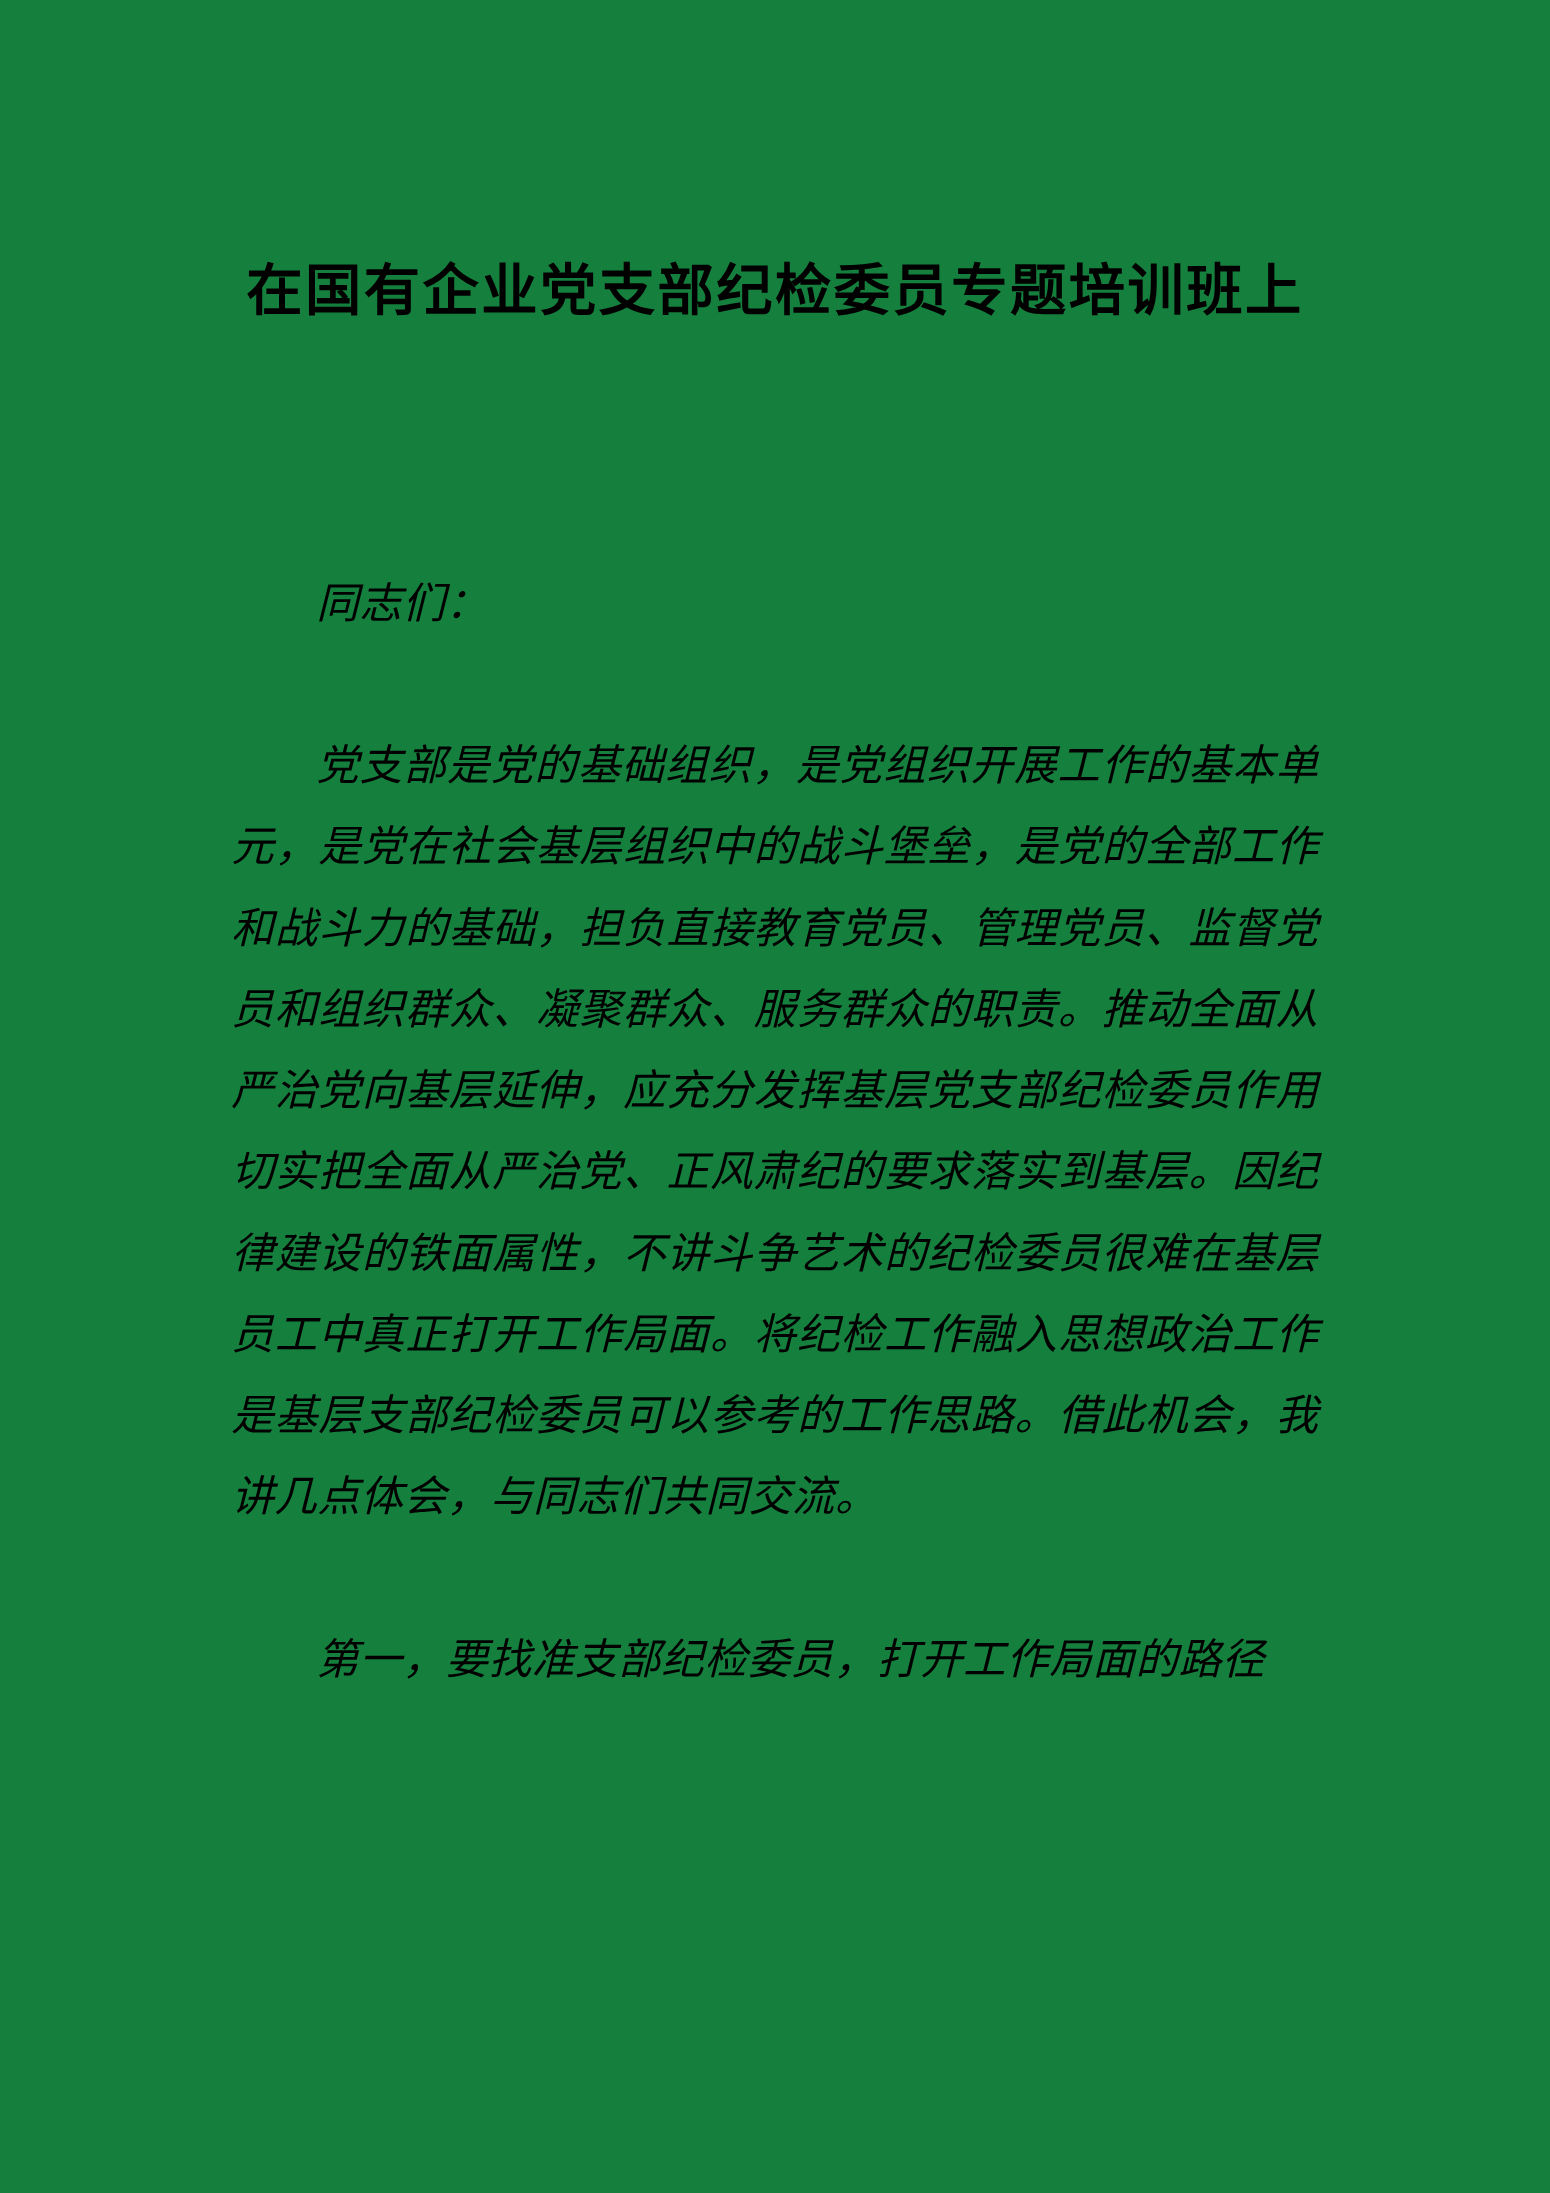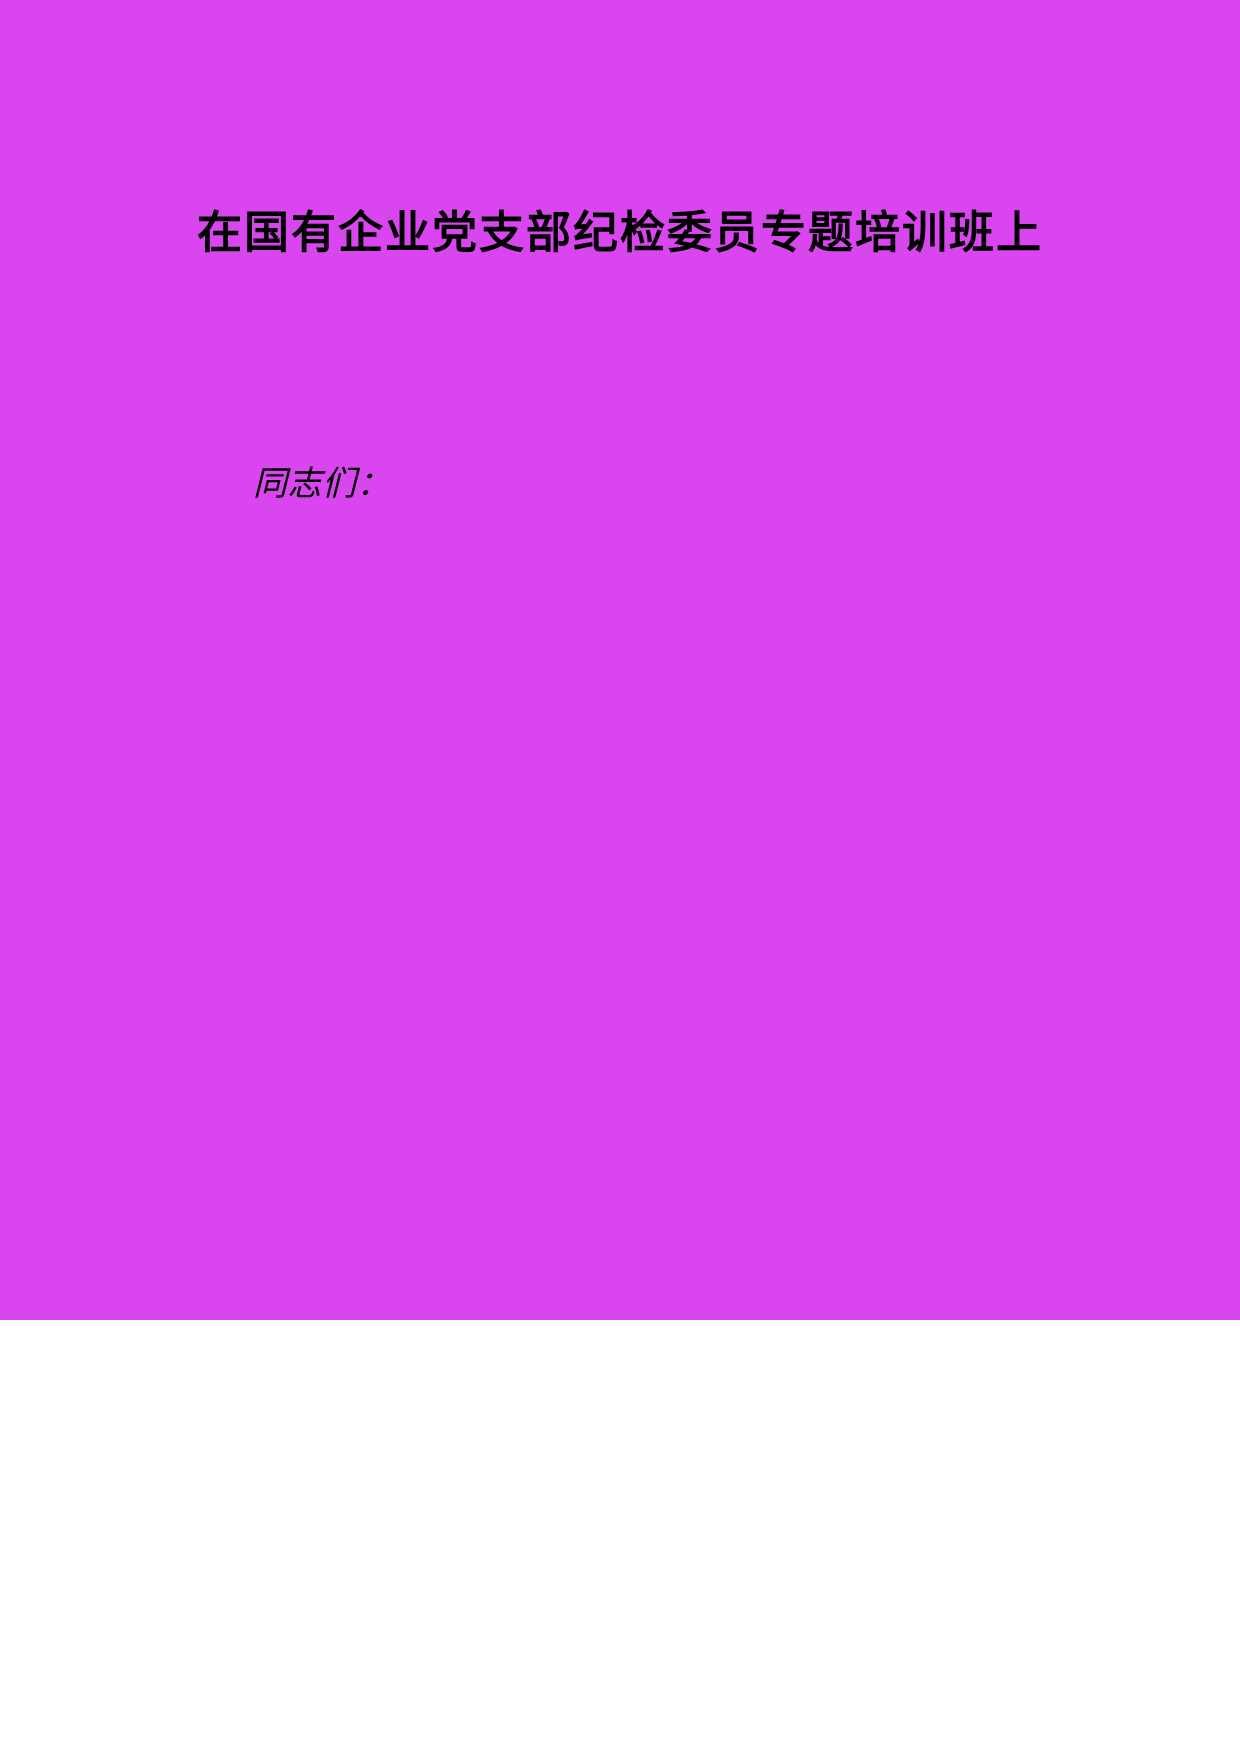--- a/index.html
+++ b/index.html
@@ -3,23 +3,23 @@
 <meta charset="utf-8">
 <style>
   html, body {
     margin: 0;
     padding: 0;
     background: #ffffff;
   }
   .page {
     position: relative;
     width: 1240px;
-    height: 1320px;
+    height: 1754px;
     margin: 0 auto;
-    background: #d946ef;
+    background: #15803d;
     color: #000000;
     font-family: "Liberation Sans", "DejaVu Sans", sans-serif;
     overflow: hidden;
   }
   .doc-title {
     margin: 156px 100px 0;
     text-align: center;
     font-size: 45px;
     font-weight: 700;
     line-height: 153px;
@@ -52,14 +52,16 @@
 </head>
 <body>
 
 <div class="page">
   <h1 class="doc-title">
     <span class="title-line">在国有企业党支部纪检委员专题培训班上</span>
   </h1>
 
   <div class="doc-body">
     <p>同志们：</p>
+    <p>党支部是党的基础组织，是党组织开展工作的基本单元，是党在社会基层组织中的战斗堡垒，是党的全部工作和战斗力的基础，担负直接教育党员、管理党员、监督党员和组织群众、凝聚群众、服务群众的职责。推动全面从严治党向基层延伸，应充分发挥基层党支部纪检委员作用切实把全面从严治党、正风肃纪的要求落实到基层。因纪律建设的铁面属性，不讲斗争艺术的纪检委员很难在基层员工中真正打开工作局面。将纪检工作融入思想政治工作是基层支部纪检委员可以参考的工作思路。借此机会，我讲几点体会，与同志们共同交流。</p>
+    <p>第一，要找准支部纪检委员，打开工作局面的路径</p>
   </div>
 </div>
 
 </body></html>

